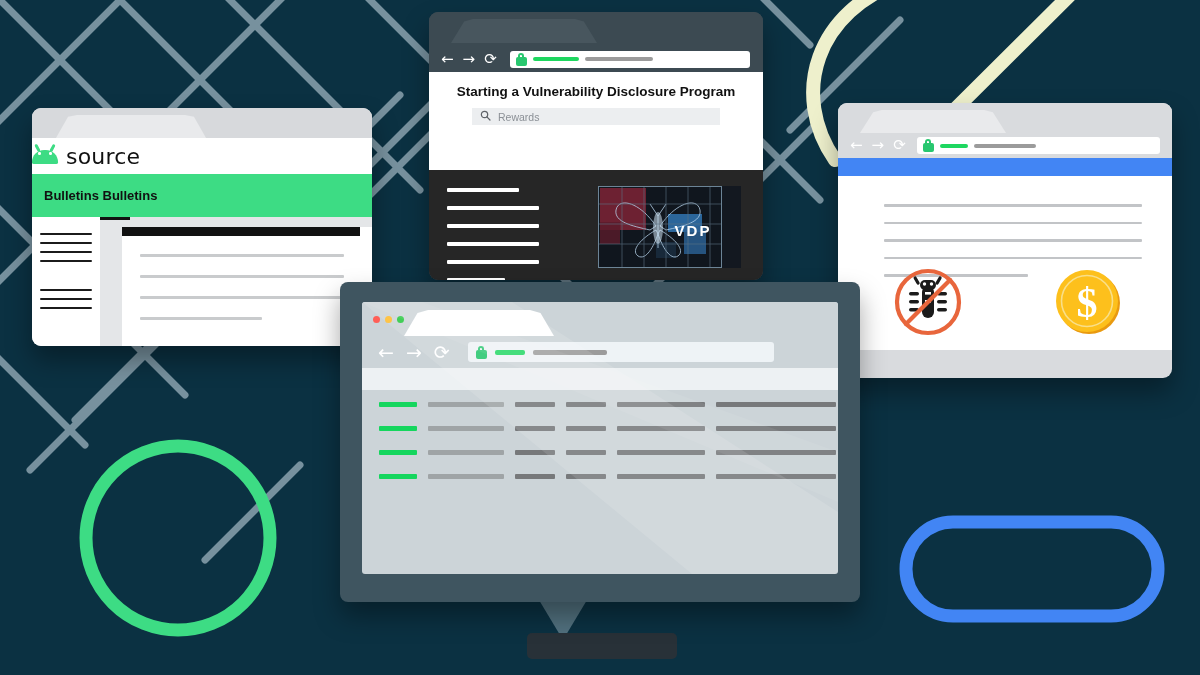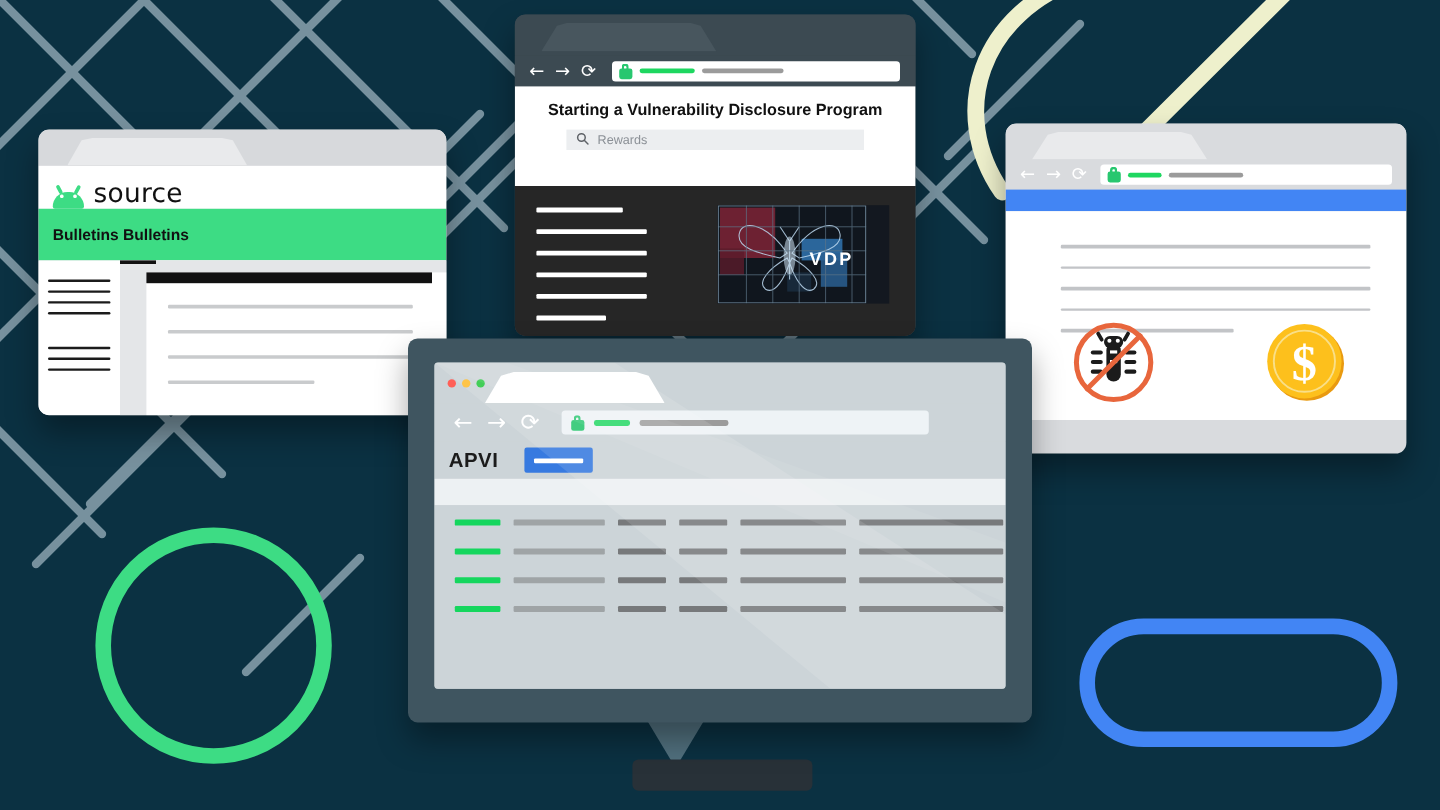--- a/index.html
+++ b/index.html
@@ -23,21 +23,21 @@
   .lock .body{position:absolute;left:0;bottom:0;width:11px;height:9px;background:#28c76f;border-radius:2px;}
   .lock .shackle{position:absolute;left:2.5px;top:0;width:6px;height:7px;border:2px solid #28c76f;border-bottom:0;border-radius:4px 4px 0 0;box-sizing:border-box;}
   .urlgreen{height:4px;background:#1ed760;border-radius:2px;}
   .urlgrey{height:4px;background:#9b9b9b;border-radius:2px;}
 
   
   #win-source{left:32px;top:108px;width:340px;height:238px;background:#d7d9dc;border-radius:9px;}
   #win-source .chrome{height:30px;background:#d7d9dc;position:relative;}
   #src-tab{position:absolute;left:24px;top:7px;width:150px;height:23px;background:#e9eaec;border-radius:7px 7px 0 0;
            clip-path:polygon(0% 100%, 8% 8%, 14% 0%, 86% 0%, 92% 8%, 100% 100%);}
-  #win-source .brandbar{height:36px;background:#fff;display:flex;align-items:flex-end;padding-left:12px;gap:8px;}
+  #win-source .brandbar{height:36px;background:#fff;display:flex;align-items:center;gap:8px;}
   .andro{width:26px;height:16px;position:relative;}
   .andro .head{position:absolute;left:0;bottom:0;width:26px;height:14px;background:#3ddc84;border-radius:13px 13px 2px 2px;}
   .andro .ear{position:absolute;width:2.6px;height:8px;background:#3ddc84;border-radius:2px;top:-4px;}
   .andro .ear.l{left:4px;transform:rotate(-28deg);}
   .andro .ear.r{right:4px;transform:rotate(28deg);}
   .andro .eye{position:absolute;width:2.6px;height:2.6px;background:#fff;border-radius:50%;top:4px;}
   .andro .eye.l{left:6px;} .andro .eye.r{right:6px;}
   #src-wordmark{font-size:22px;color:#111;letter-spacing:.2px;font-family:"DejaVu Sans", sans-serif;}
   #src-greenbar{height:43px;background:#3ddc84;display:flex;align-items:center;padding-left:12px;}
   #src-greenbar span{font-size:13px;font-weight:bold;color:#111;}
@@ -51,21 +51,21 @@
   #src-title-block{height:9px;background:#111;margin:0 12px 0 0;}
   #src-main .tl{height:3px;background:#c9cbcd;margin:18px 28px 0 18px;border-radius:1px;}
   #src-main .tl.short{margin-right:110px;}
 
   
   #win-vdp{left:429px;top:12px;width:334px;height:268px;background:#3c4a52;border-radius:9px;}
   #vdp-chrome{height:34px;background:#3c4a52;position:relative;}
   #vdp-tab{position:absolute;left:22px;top:7px;width:146px;height:24px;background:#48565e;
            clip-path:polygon(0% 100%, 9% 10%, 15% 0%, 85% 0%, 91% 10%, 100% 100%);}
   #vdp-nav{height:26px;display:flex;align-items:center;gap:9px;padding:0 12px;background:#3c4a52;}
-  #vdp-white{background:#fff;height:70px;padding:12px 0 1px 0;}
+  #vdp-white{background:#fff;height:70px;padding:12px 0 16px 0;}
   #vdp-title{font-size:13.5px;font-weight:bold;color:#111;text-align:center;}
   #vdp-search{margin:9px auto 0 auto;width:248px;height:17px;background:#eceef0;display:flex;align-items:center;gap:7px;padding-left:8px;box-sizing:border-box;}
   #vdp-search .sq{font-size:11px;color:#5f6368;}
   #vdp-search .ph{font-size:10.5px;color:#8b9096;}
   #vdp-dark{background:#262626;height:138px;position:relative;padding:18px 0 0 18px;box-sizing:border-box;}
   #vdp-dark .wl{height:4px;background:#fff;border-radius:1px;margin-bottom:14px;}
   #vdp-img{position:absolute;right:22px;top:16px;width:143px;height:82px;background:#131820;overflow:hidden;}
 
   
   #win-rew{left:838px;top:103px;width:334px;height:275px;background:#d9dbde;border-radius:9px;}
@@ -355,26 +355,20 @@
         <span class="lockbox" style="width:290px;height:20px;padding:0 8px;gap:8px;margin-left:6px;background:#eef3f6;">
           <span class="lock">
             <span class="shackle"></span>
               <span class="body"></span>
           </span>
           <span class="urlgreen" style="width:30px;height:5px;"></span>
           <span class="urlgrey" style="width:74px;height:5px;"></span>
         </span>
       </div>
 
-      <div id="mon-head">
-        <span id="mon-apvi">APVI</span>
-        <span id="mon-btn">
-          <span class="bar"></span>
-        </span>
-      </div>
 
       <div id="mon-subbar"></div>
 
       <div id="mon-table">
         <div class="trow">
           <span class="cell c-green"></span>
           <span class="cell c-a"></span>
           <span class="cell c-b"></span>
           <span class="cell c-c"></span>
           <span class="cell c-d"></span>

